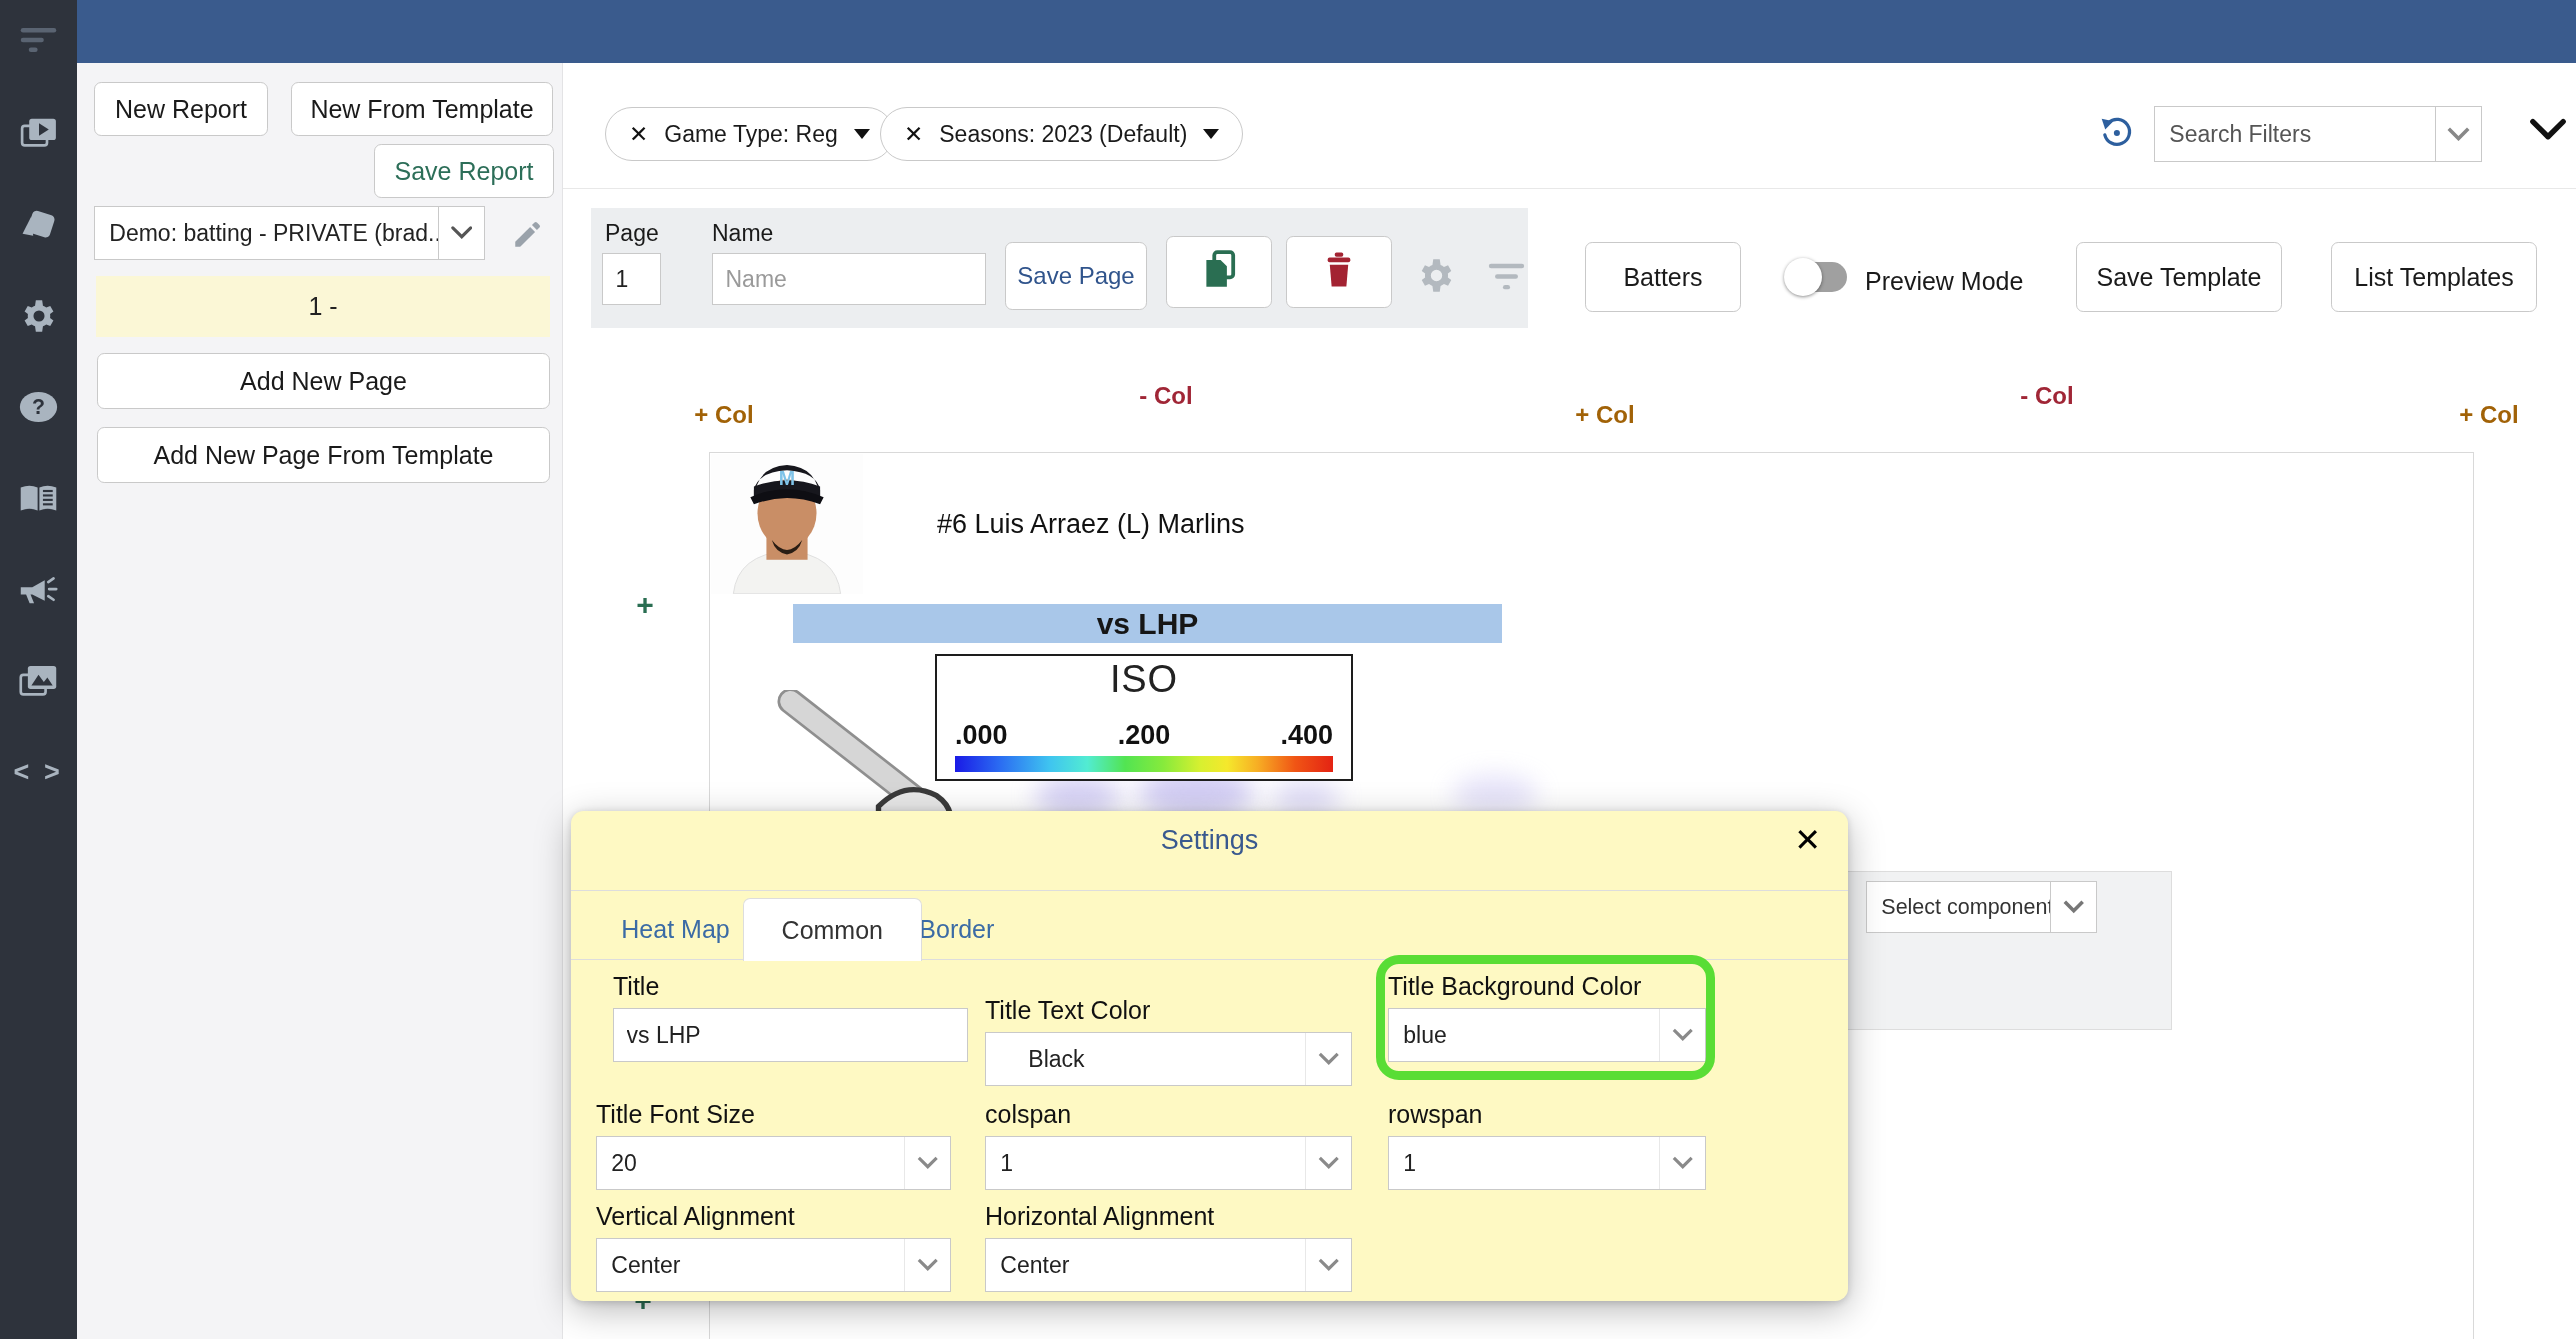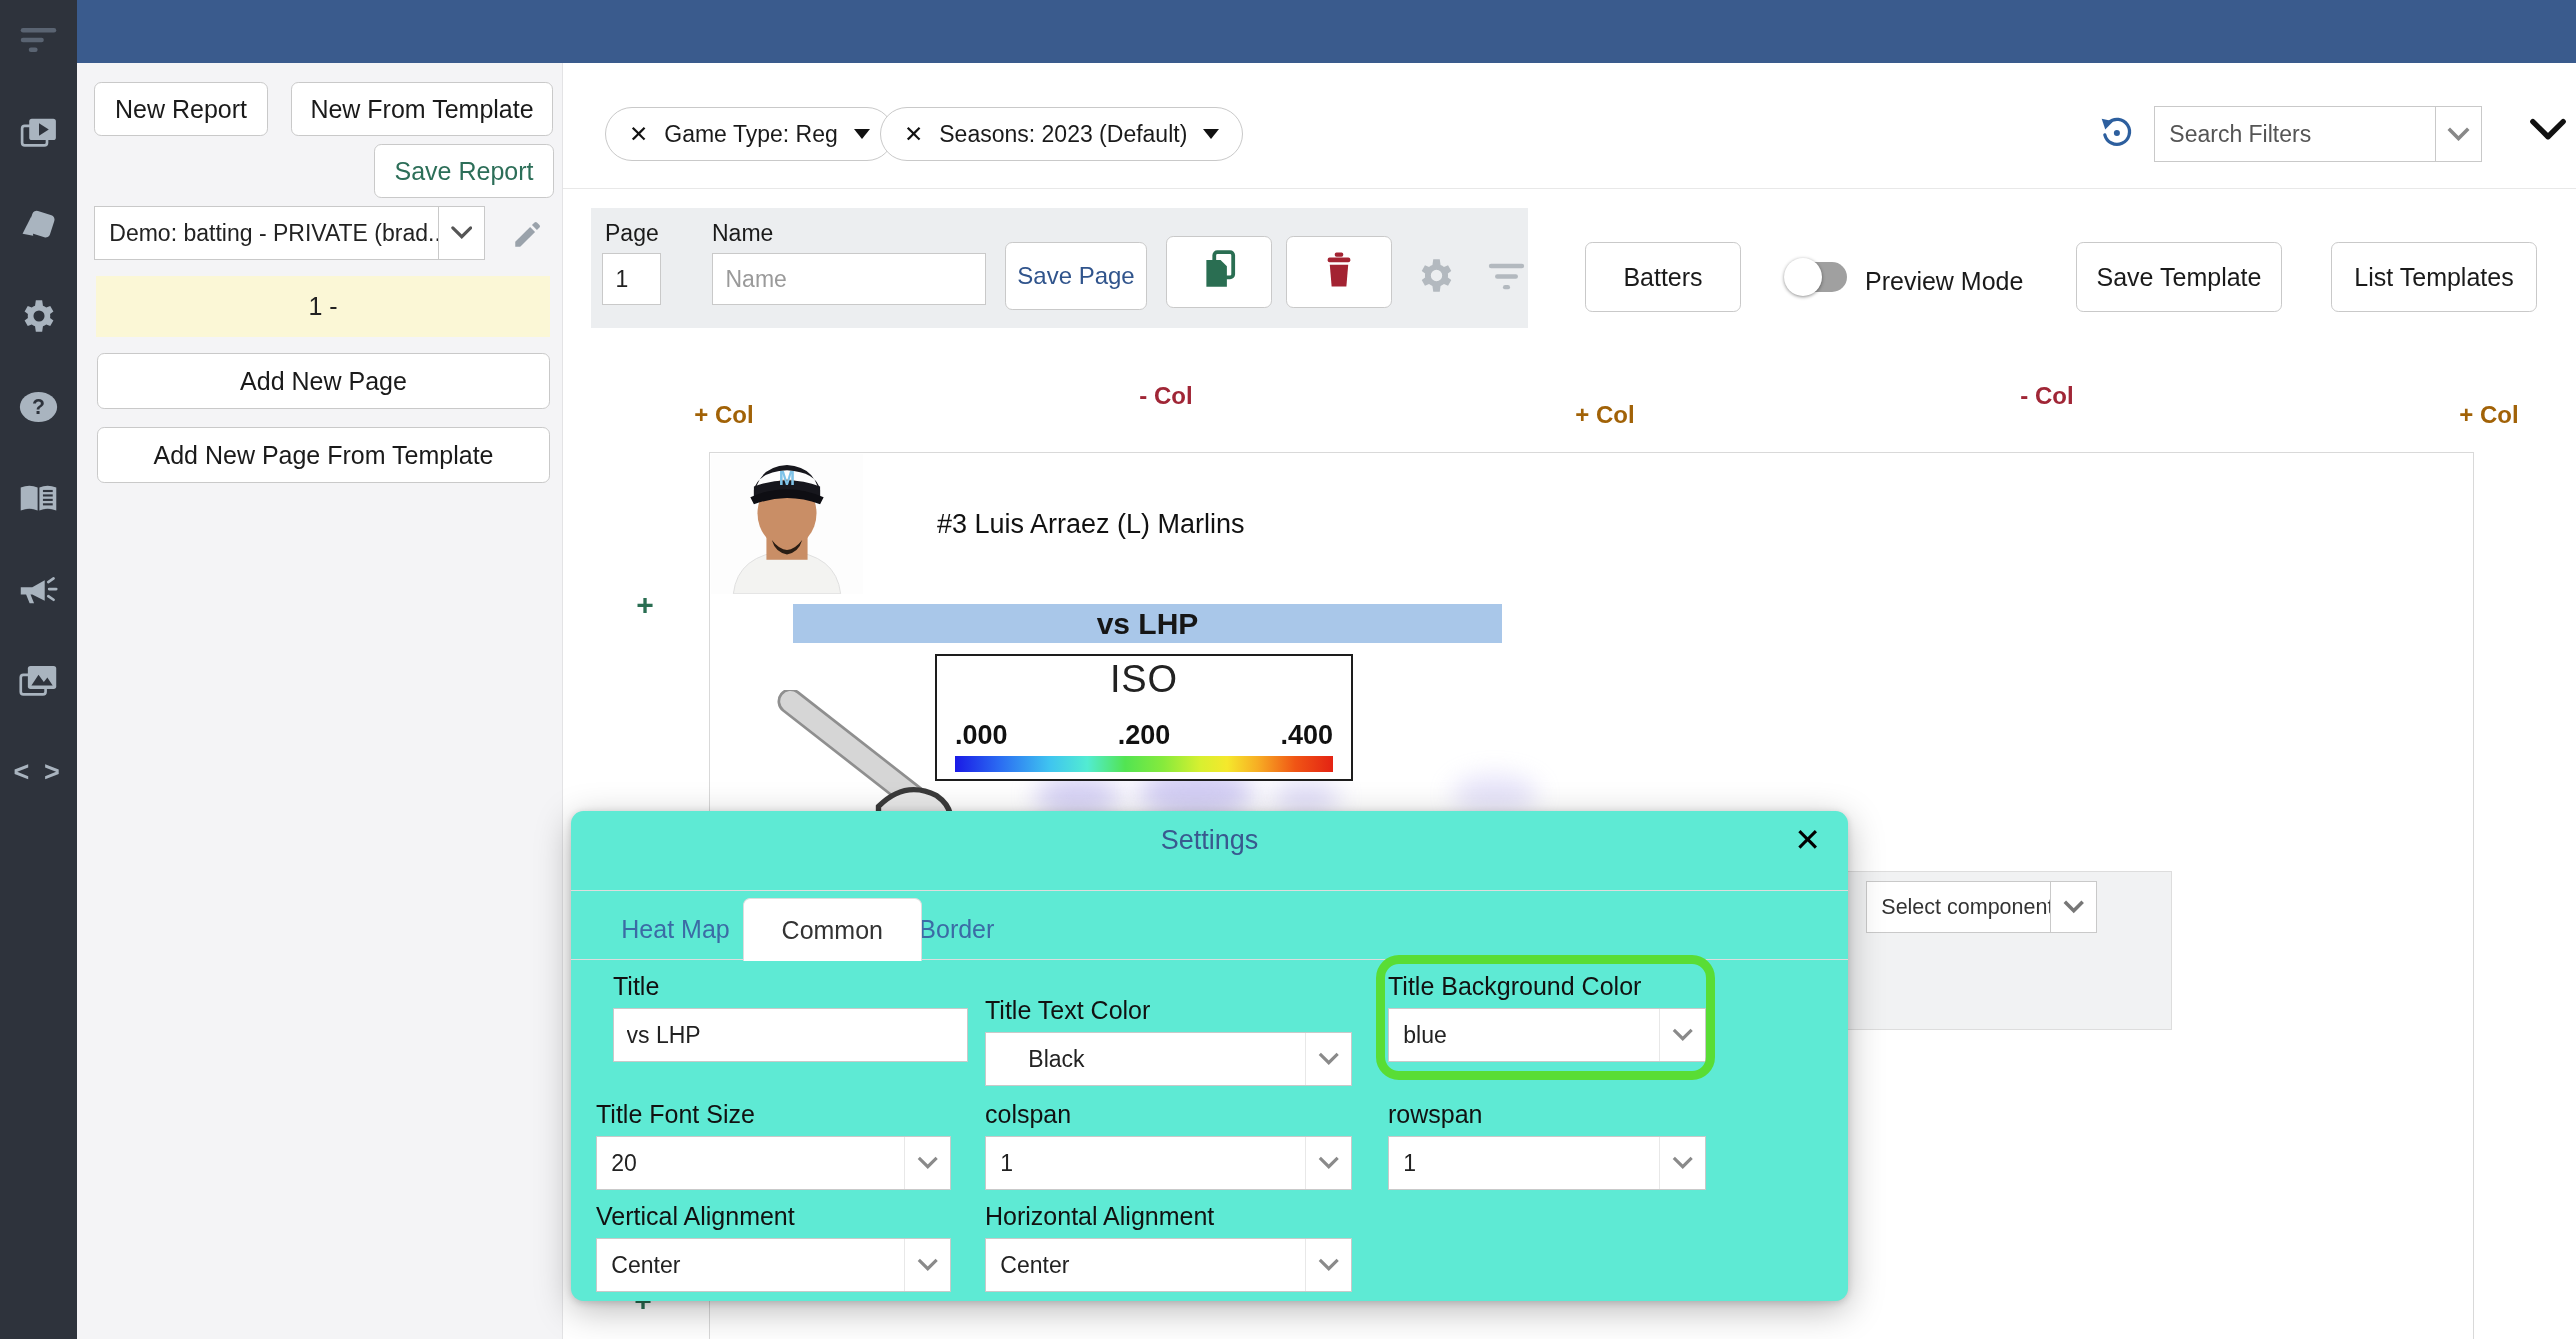--- a/index.html
+++ b/index.html
@@ -36,21 +36,21 @@
   .vs-bar{left:83px;top:151px;width:709px;height:39px;background:#a9c7e9;display:flex;align-items:center;justify-content:center;
           font-size:30px;font-weight:bold;color:#161616;}
   .legend{left:225px;top:201px;width:418px;height:127px;background:#fff;border:2.7px solid #1d1d1d;box-sizing:border-box;}
   .legend .ltitle{text-align:center;font-size:38px;color:#222;margin-top:1.8px;letter-spacing:0.9px;}
   .legend .ticks{position:absolute;left:18px;right:18px;top:64px;display:flex;justify-content:space-between;
                  font-size:27px;font-weight:bold;color:#111;}
   .legend .grad{position:absolute;left:18px;right:18px;top:100px;height:16px;
      background:linear-gradient(90deg,#1a1ae6 0%,#2b6df2 12%,#3fc4f0 25%,#52ecd2 35%,#52e452 45%,#86ea3c 55%,#d8f030 65%,#f5e82c 72%,#f7ae24 80%,#f05515 90%,#e42313 100%);}
   .blob{position:absolute;border-radius:50%;background:#b6aeee;filter:blur(12.5px);}
   
-  .modal{left:571px;top:811px;width:1277px;height:490px;background:#5eead4;border-radius:12.5px;
+  .modal{left:571px;top:811px;width:1277px;height:490px;background:#fef9c3;border-radius:12.5px;
          box-shadow:0 9px 36px rgba(0,0,0,.28),0 1.8px 7.2px rgba(0,0,0,.15);z-index:30;}
   .modal-title{position:absolute;left:0;right:0;top:14.3px;text-align:center;font-size:27px;color:#39598f;}
   .modal-close{position:absolute;right:27px;top:12.5px;font-size:32px;color:#000;cursor:pointer;line-height:1;}
   .modal-divider{position:absolute;left:0;right:0;top:79px;height:0.9px;background:#ddd;}
   .tabs-border{position:absolute;left:0;right:0;top:148px;height:0.9px;background:#ddd;}
   .tab{position:absolute;top:87px;height:62px;display:flex;align-items:center;padding:0 14.3px;font-size:25px;}
   .tab.link{color:#3b6ba5;cursor:pointer;}
   .tab.active{background:#fff;border:0.9px solid #ddd;border-bottom:none;border-radius:7.2px 7.2px 0 0;color:#333;
               justify-content:center;z-index:2;}
   .fgroup{position:absolute;}
@@ -251,21 +251,21 @@
         <path d="M25 156 Q30 112 85 108 Q140 112 145 156 Z" fill="#f3f3f1" stroke="#dcdcdc"></path>
         <rect x="62" y="84" width="46" height="34" fill="#c98e66"></rect>
         <ellipse cx="85" cy="66" rx="33" ry="38" fill="#c98e66"></ellipse>
         <path d="M68 96 Q85 118 102 96 Q98 110 85 112 Q72 110 68 96z" fill="#2a1d14"></path>
         <path d="M48 52 Q50 14 85 12 Q120 14 122 52 L122 40 Q118 20 85 18 Q52 20 48 40 Z" fill="#17171d"></path>
         <path d="M48 50 Q85 36 122 50 L122 36 Q85 22 48 36 Z" fill="#17171d"></path>
         <path d="M44 48 Q85 30 126 48 L122 56 Q85 42 48 56 Z" fill="#0e0e13"></path>
         <text x="85" y="34" text-anchor="middle" font-size="22" fill="#7fc3e8" font-family="Liberation Sans,sans-serif" font-weight="bold">M</text>
       </svg>
     </div>
-    <div class="abs" style="left:227px;top:56px;font-size:27px;color:#111;">#3 Luis Arraez (L) Marlins</div>
+    <div class="abs" style="left:227px;top:56px;font-size:27px;color:#111;">#6 Luis Arraez (L) Marlins</div>
 
     <div class="abs" style="left:61px;top:237px;">
       <svg width="215" height="197" viewBox="0 0 240 220">
         <rect x="-10" y="60" width="210" height="26" rx="13" fill="#d6d6d6" stroke="#8f8f8f" stroke-width="3" transform="rotate(38 100 70)"></rect>
         <path d="M120 130 Q150 100 185 118 Q210 135 196 168 Q180 196 148 188 Q118 176 120 130z" fill="#e9e9e9" stroke="#3a3a3a" stroke-width="6"></path>
         <circle cx="128" cy="168" r="30" fill="#9a9a9a" stroke="#2e2e2e" stroke-width="5"></circle>
         <path d="M100 190 Q120 214 150 206" fill="none" stroke="#2e2e2e" stroke-width="6"></path>
       </svg>
     </div>
     <div class="blob" style="left:325px;top:321px;width:86px;height:43px;opacity:.55;"></div>

